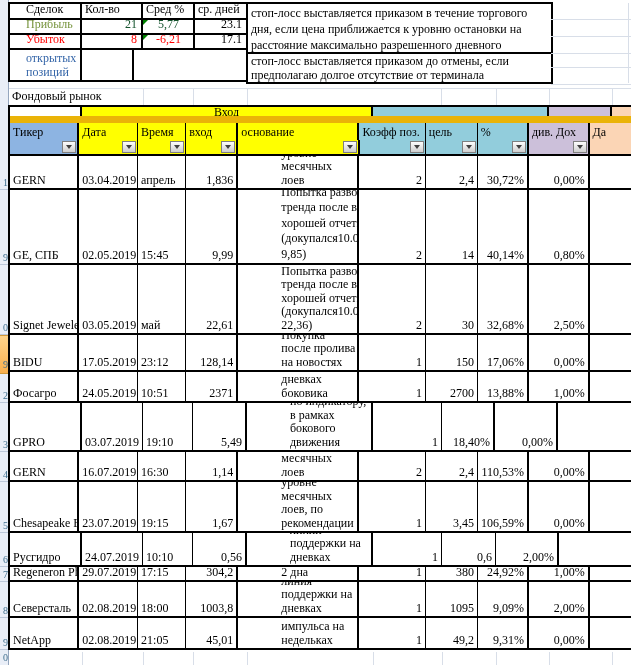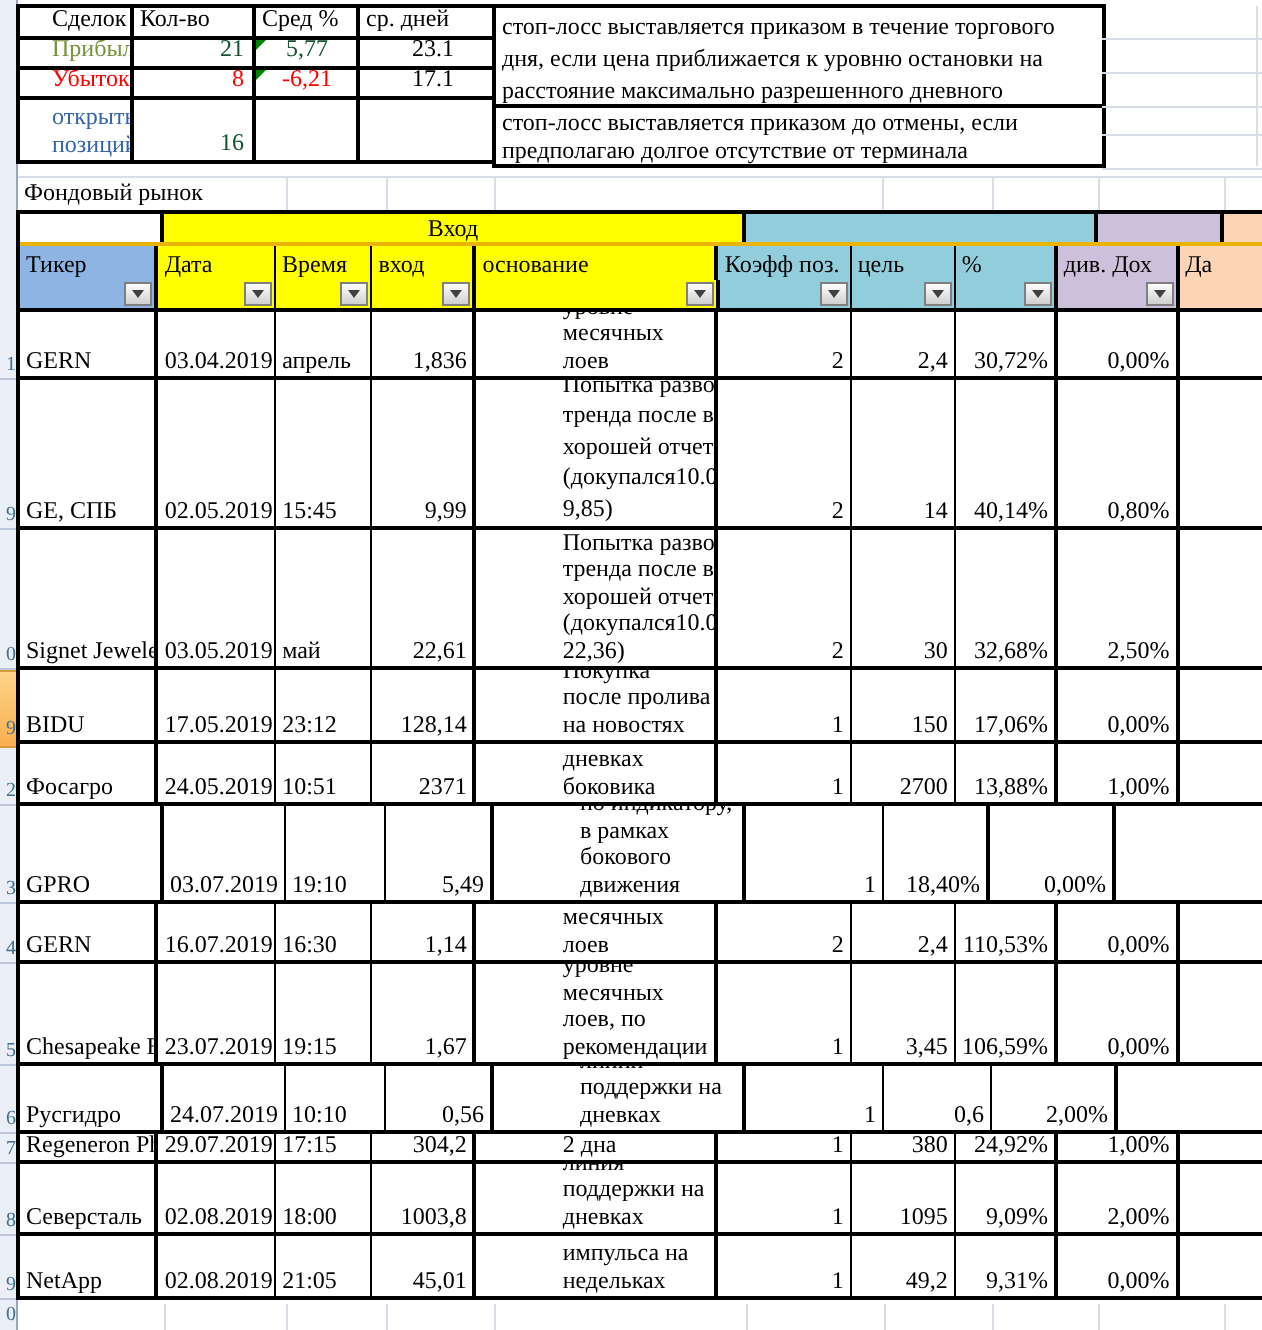--- a/index.html
+++ b/index.html
@@ -11,42 +11,42 @@
           color:#41708F;border-bottom:1px solid #BCC8DA;overflow:hidden;}
   #rowsel{position:absolute;left:0;top:335px;width:8px;height:37px;
           background:linear-gradient(#FDD38A,#F9B04E);border-top:1px solid #D29A3A;border-bottom:1px solid #D29A3A;}
   
   #summary{position:absolute;left:8px;top:2px;width:238px;border:2px solid #000;background:#fff;}
   .srow{display:flex;box-sizing:border-box;border-bottom:2px solid #000;}
   .srow:last-child{border-bottom:none;}
   .scell{box-sizing:border-box;position:relative;border-right:2px solid #000;display:flex;align-items:flex-end;
          font-size:12px;overflow:hidden;padding:0 2px 1px 3px;}
   .scell:last-child{border-right:none;}
-  .sc0{width:57px;padding-left:16px;} .sc1{width:61px;} .sc2{width:52px;} .sc3{width:51px;}
+  .sc0{width:72px;padding-left:16px;} .sc1{width:61px;} .sc2{width:52px;} .sc3{width:51px;}
   .sr-h{height:16px;} .sr{height:15px;} .sr-tall{height:30px;}
   .right{justify-content:flex-end;padding-right:4px;}
   .center{justify-content:center;}
   .prewrap{white-space:pre-line;line-height:14px;}
   .profit{color:#76933C;} .loss{color:#FF0000;} .openpos{color:#3465A8;}
   .greennum{color:#14532d;}
   .tri{position:absolute;left:0;top:0;width:0;height:0;border-top:5px solid #008000;border-right:5px solid transparent;}
   
   #notes{position:absolute;left:246px;top:2px;width:303px;border:2px solid #000;background:#fff;}
   .note{box-sizing:border-box;padding:1px 2px 1px 3px;font-size:12px;overflow:hidden;}
   .note1{height:50px;line-height:16px;border-bottom:2px solid #000;}
   .note2{height:28px;line-height:13.5px;}
   
   #fondlabel{position:absolute;left:12px;top:89px;font-size:12px;line-height:14px;white-space:nowrap;}
   
   .vline{position:absolute;width:1px;background:#D8DEE8;}
   .hline{position:absolute;height:1px;background:#D8DEE8;}
   
   #maintable{position:absolute;left:8px;top:105px;width:623px;border-left:2px solid #000;border-top:2px solid #000;box-sizing:border-box;}
   .trow{display:flex;box-sizing:border-box;border-bottom:2px solid #000;background:#fff;}
-  .hrow{border-bottom:2px solid #eab308;}
+  .hrow{border-bottom:7px solid #eab308;}
   .cell{box-sizing:border-box;position:relative;height:100%;border-right:1px solid #000;display:flex;
         align-items:flex-end;overflow:hidden;font-size:12px;line-height:14px;}
   .bthick{border-right-width:2px;}
   .bnone{border-right:none;}
   .c-ticker{width:72px;} .c-date{width:61px;} .c-time{width:50px;} .c-entry{width:54px;}
   .c-reason{width:126px;} .c-coef{width:69px;} .c-target{width:54px;} .c-pct{width:53px;}
   .c-div{width:63px;} .c-next{width:43px;}
   .txt{padding:0 0 1px 3px;white-space:nowrap;}
   .num{justify-content:flex-end;padding:0 3px 1px 0;}
   .reason{padding:0;}
@@ -106,21 +106,20 @@
       <div class="scell sc1 right loss">8</div>
       <div class="scell sc2 center loss">
           <i class="tri"></i>
           <span>-6,21</span>
         </div>
       <div class="scell sc3 right">17.1</div>
     </div>
     <div class="srow sr-tall">
       <div class="scell sc0 openpos prewrap">открытых
 позиций</div>
-      <div class="scell sc1 right greennum">16</div>
       <div class="scell sc2"></div>
       <div class="scell sc3"></div>
     </div>
   </div>
 
   <div id="notes">
     <div class="note note1">стоп-лосс выставляется приказом в течение торгового дня, если цена приближается к уровню остановки на расстояние максимально разрешенного дневного изменения цен</div>
     <div class="note note2">стоп-лосс выставляется приказом до отмены, если предполагаю долгое отсутствие от терминала</div>
   </div>
 

